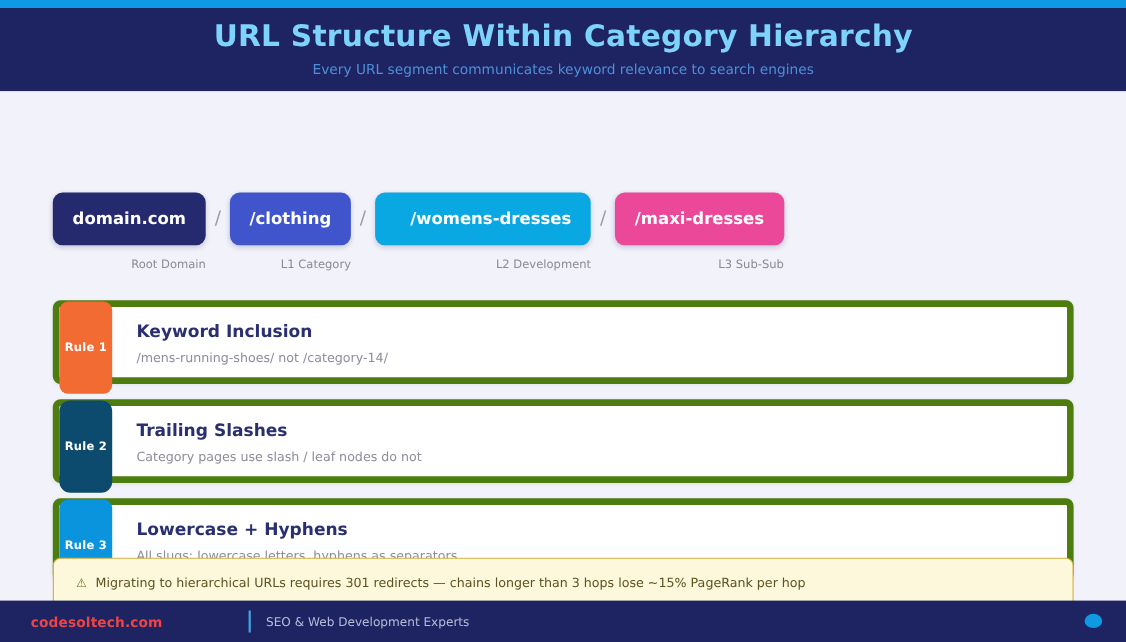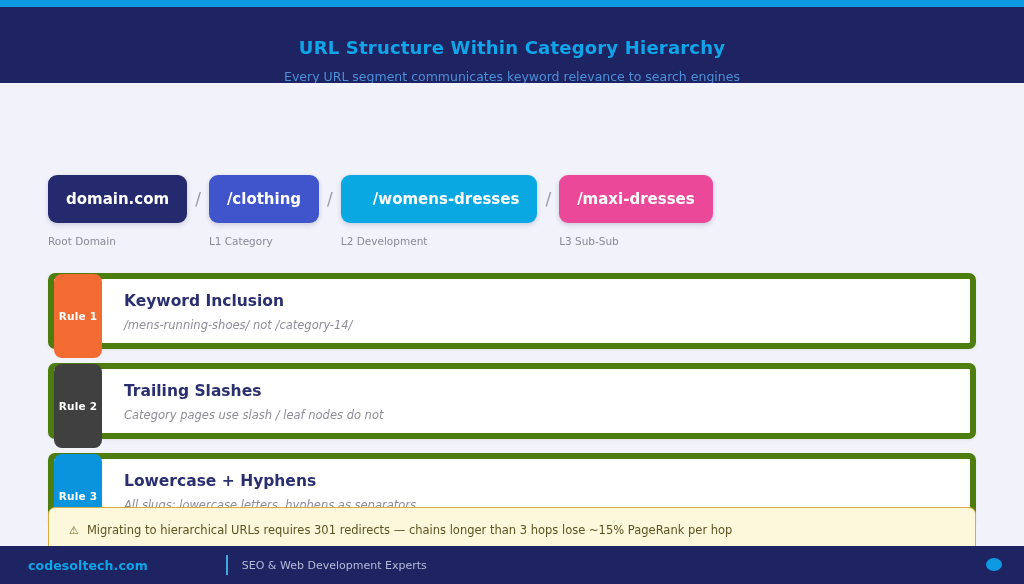--- a/index.html
+++ b/index.html
@@ -26,24 +26,24 @@
   
   .header {
     position: absolute;
     top: 7px; left: 0;
     width: 1024px;
     height: 76px;
     background: #1e2362;
     text-align: center;
   }
   .header-title {
-    margin-top: 24px;
-    font-size: 18px;
-    font-weight: bold;
-    color: #0ea5e9;
+    margin-top: 10px;
+    font-size: 27px;
+    font-weight: bold;
+    color: #7dd3fc;
     letter-spacing: 0.2px;
     line-height: 34px;
   }
   .header-subtitle {
     margin-top: 4px;
     font-size: 12.5px;
     color: #4d8fd8;
     line-height: 16px;
   }
 
@@ -60,21 +60,21 @@
   .path-row {
     position: absolute;
     top: 92px;
     left: 48px;
     display: flex;
     align-items: flex-start;
   }
   .path-node {
     display: flex;
     flex-direction: column;
-    align-items: flex-start;
+    align-items: flex-end;
   }
   .path-chip {
     height: 48px;
     border-radius: 9px;
     display: flex;
     align-items: center;
     justify-content: center;
     padding: 0 18px;
     font-size: 15px;
     font-weight: bold;
@@ -139,21 +139,20 @@
     font-size: 15.5px;
     font-weight: bold;
     color: #2a2f70;
     line-height: 22px;
   }
   .rule-desc {
     margin-top: 5px;
     font-size: 11.5px;
     color: #8d8d9b;
     line-height: 16px;
-    font-style: italic;
   }
 
   
   .warning {
     position: absolute;
     top: 424px;
     left: 48px;
     width: 928px;
     height: 46px;
     background: #fdf7dc;
@@ -183,21 +182,21 @@
     width: 1024px;
     height: 38px;
     background: #1e2362;
     display: flex;
     align-items: center;
   }
   .footer-brand {
     margin-left: 28px;
     font-size: 12.5px;
     font-weight: bold;
-    color: #0ea5e9;
+    color: #ef4444;
     letter-spacing: 0.1px;
   }
   .footer-divider {
     width: 2px;
     height: 20px;
     background: #3fa9e0;
     margin-left: 78px;
   }
   .footer-tagline {
     margin-left: 14px;
@@ -250,21 +249,21 @@
 
   <div class="rules">
       <div class="rule-card">
         <div class="rule-badge" style="background: rgb(242, 107, 51);">Rule 1</div>
         <div class="rule-body">
           <div class="rule-title">Keyword Inclusion</div>
           <div class="rule-desc">/mens-running-shoes/ not /category-14/</div>
         </div>
       </div>
       <div class="rule-card">
-        <div class="rule-badge" style="background: #404040;">Rule 2</div>
+        <div class="rule-badge" style="background: #0c4a6e; border-radius: 10px;">Rule 2</div>
         <div class="rule-body">
           <div class="rule-title">Trailing Slashes</div>
           <div class="rule-desc">Category pages use slash / leaf nodes do not</div>
         </div>
       </div>
       <div class="rule-card">
         <div class="rule-badge" style="background: rgb(10, 148, 221);">Rule 3</div>
         <div class="rule-body">
           <div class="rule-title">Lowercase + Hyphens</div>
           <div class="rule-desc">All slugs: lowercase letters, hyphens as separators</div>

